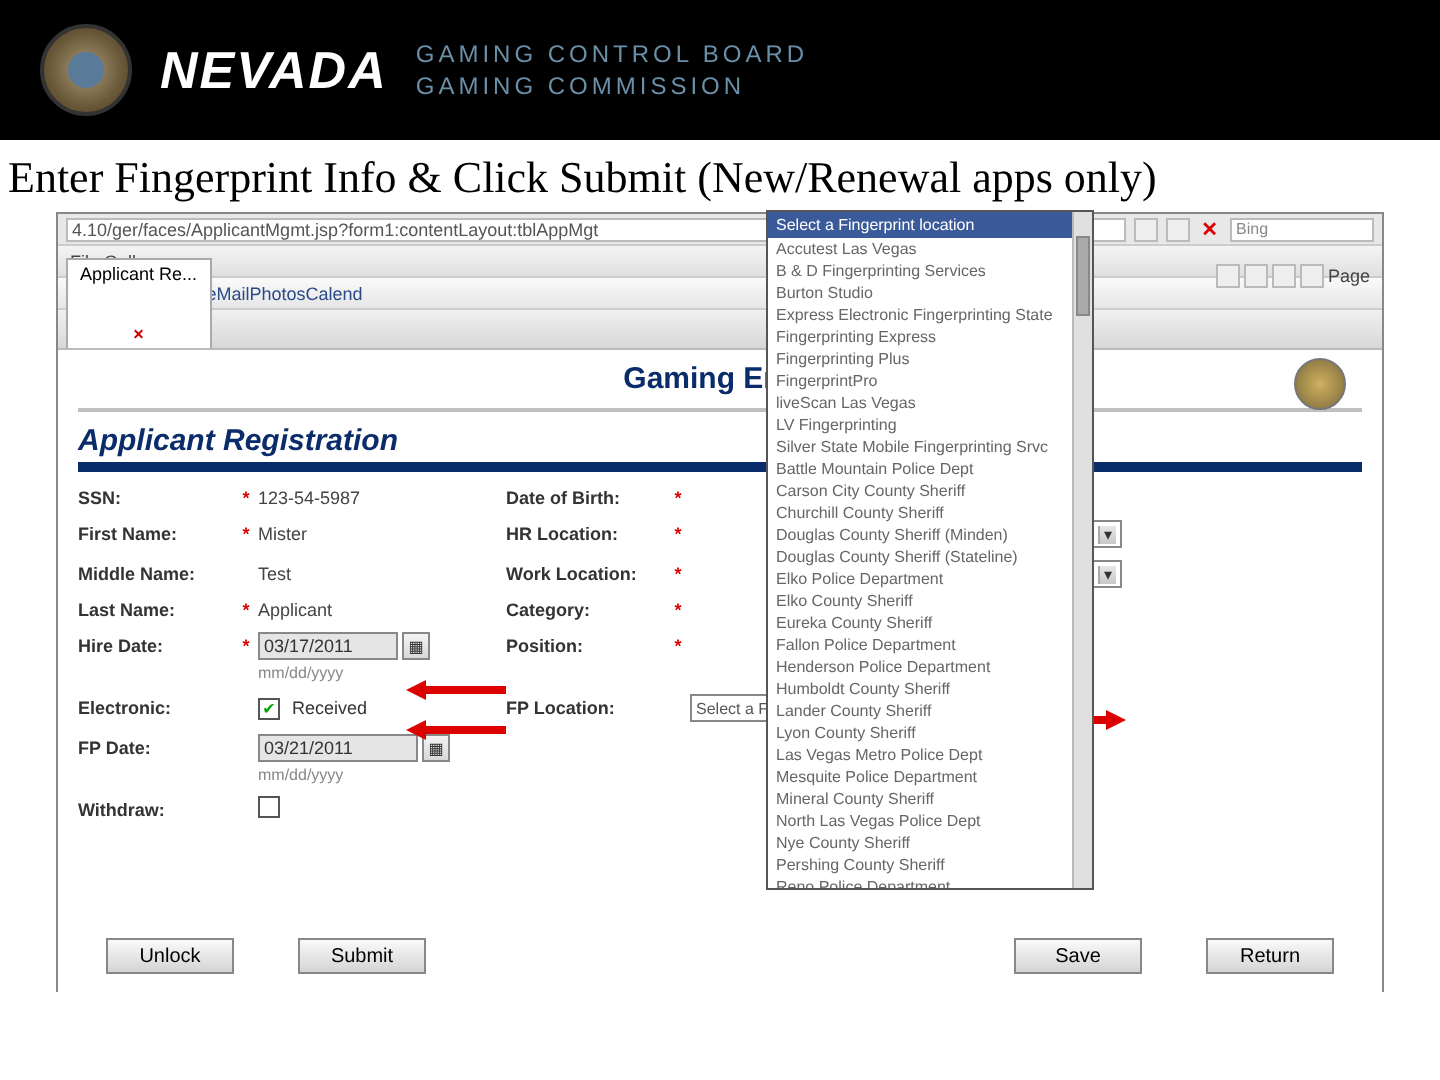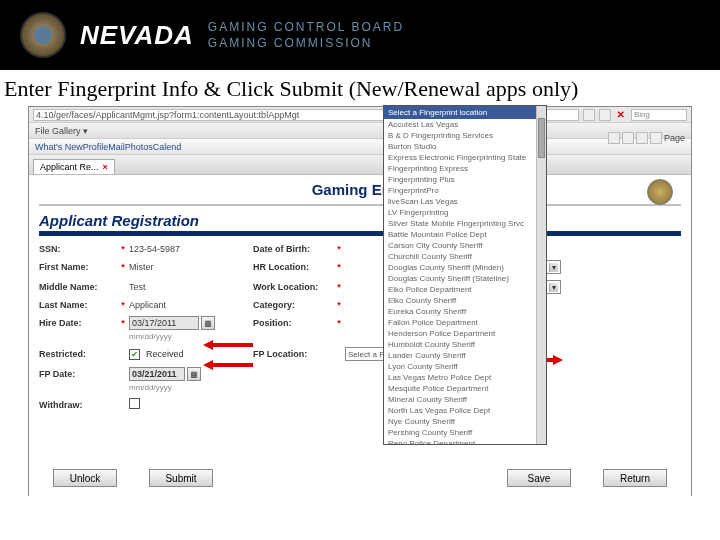--- a/index.html
+++ b/index.html
@@ -11,21 +11,21 @@
 .nevada { font-size: 26px; font-weight: bold; color: #fff; letter-spacing: 1px; font-style: italic; }
 .sub { display: flex; flex-direction: column; gap: 2px; color: #6a8fa8; font-size: 12px; letter-spacing: 2px; }
 .page-title { font-size: 22px; font-family: "Times New Roman", serif; padding: 6px 4px 4px 4px; }
 .screenshot { margin: 0 28px; border: 1px solid #888; background: #f2f2f2; position: relative; height: 390px; }
 .url-bar { height: 16px; background: #e8e8e8; border-bottom: 1px solid #ccc; display: flex; align-items: center; padding: 0 4px; font-size: 9px; color: #555; gap: 4px; }
 .url-field { flex: 1; background: #fff; border: 1px solid #bbb; height: 12px; padding: 0 2px; overflow: hidden; white-space: nowrap; }
 .menu-bar { height: 16px; background: linear-gradient(#f4f4f4,#e0e0e0); border-bottom: 1px solid #ccc; display: flex; align-items: center; padding: 0 6px; font-size: 9px; color: #444; gap: 2px; }
 .spacer { flex: 1; }
 .toolbar2 { height: 16px; background: linear-gradient(#fafafa,#e6e6e6); border-bottom: 1px solid #ccc; display: flex; align-items: center; padding: 0 6px; font-size: 9px; color: #2a4a8a; gap: 0; }
 .tab-row { height: 20px; background: linear-gradient(#f0f0f0,#d8d8d8); border-bottom: 1px solid #bbb; display: flex; align-items: flex-end; padding: 0 4px; font-size: 9px; gap: 4px; }
-.tab { background: #fff; border: 1px solid #aaa; border-bottom: none; padding: 2px 6px; display: flex; align-items: center; gap: 4px; }
+.tab { background: #fff; border: 1px solid #aaa; border-bottom: none; padding: 2px 6px; display: flex; align-items: center; gap: 20px; flex-direction: column; }
 .tab .x { color: #c00; font-weight: bold; cursor: pointer; }
 .content-area { background: #fff; padding: 4px 10px; height: 322px; position: relative; }
 .app-header { text-align: center; margin: 2px 0 6px 0; position: relative; }
 .app-header-title { color: #0b2c6b; font-size: 15px; font-weight: bold; }
 .seal { position: absolute; right: 8px; top: -2px; width: 26px; height: 26px; border-radius: 50%; background: radial-gradient(circle,#d0b060,#7a6a3a); border: 1px solid #777; }
 .divider1 { height: 2px; background: #c0c0c0; margin-bottom: 4px; }
 .section-title { color: #0b2c6b; font-size: 15px; font-weight: bold; font-style: italic; text-align: left; padding: 2px 0; }
 .divider2 { height: 5px; background: #0b2c6b; margin-bottom: 8px; }
 .form-grid { display: grid; grid-template-columns: 78px 12px 100px 24px 80px 12px 100px 24px 90px; row-gap: 6px; align-items: center; font-size: 9px; color: #333; }
 .lbl { font-weight: bold; text-align: left; white-space: nowrap; }
@@ -45,21 +45,21 @@
 .dropdown-popup { position: absolute; top: -2px; left: 354px; width: 164px; background: #fff; border: 1px solid #555; font-size: 8px; color: #666; z-index: 50; max-height: 340px; overflow: hidden; }
 .dropdown-popup .dd-header { background: #3a5a9a; color: #fff; padding: 2px 4px; font-size: 8px; }
 .dropdown-popup .dd-item { padding: 1px 4px; white-space: nowrap; overflow: hidden; text-overflow: ellipsis; cursor: pointer; }
 .dd-scroll { position: absolute; right: 0; top: 0; bottom: 0; width: 10px; background: #e0e0e0; border-left: 1px solid #bbb; }
 .dd-scroll-thumb { position: absolute; left: 1px; right: 1px; top: 12px; height: 40px; background: #aaa; border: 1px solid #888; }
 .button-bar { position: absolute; bottom: 10px; left: 0; right: 0; display: flex; padding: 0 24px; gap: 32px; }
 .btn { width: 64px; height: 18px; background: linear-gradient(#fafafa,#d4d4d4); border: 1px solid #888; font-size: 10px; display: flex; align-items: center; justify-content: center; cursor: pointer; }
 .right-icons { display: flex; gap: 2px; align-items: center; margin-top: 14px; }
 .mini-icon { width: 12px; height: 12px; border: 1px solid #bbb; background: #eee; }
 .red-x { color: #d00; font-weight: bold; font-size: 10px; padding: 0 2px; }
-.bing-field { border: 1px solid #bbb; background: #fff; width: 56px; height: 12px; padding: 0 2px; font-size: 8px; color: #888; display: flex; align-items: center; }
+.bing-field { border: 1px solid #bbb; background: #fff; width: 72px; height: 12px; padding: 0 2px; font-size: 8px; color: #888; display: flex; align-items: center; }
 .side-col { display: flex; flex-direction: column; gap: 4px; font-size: 8px; }
 </style>
 </head>
 <body>
 
 <div class="header-banner">
   <div class="badge"></div>
   <div class="banner-text">
     <div class="nevada">NEVADA</div>
     <div class="sub">
@@ -182,37 +182,37 @@
       <div></div>
         <div></div>
       <div class="hint">mm/dd/yyyy</div>
       <div></div>
         <div></div>
         <div></div>
         <div></div>
         <div></div>
         <div></div>
 
-      <div class="lbl">Restricted:</div>
+      <div class="lbl">Electronic:</div>
       <div></div>
       <div style="display:flex;align-items:center;gap:2px;">
         <span class="checkbox">✔</span>
         <span>Received</span>
       </div>
       <div></div>
       <div class="lbl">FP Location:</div>
       <div></div>
       <div class="select-box" style="width:130px;">Select a Fingerprint location</div>
       <div></div>
         <div></div>
 
       <div class="lbl">FP Date:</div>
       <div></div>
       <div style="display:flex;gap:2px;">
-        <span class="input-box" style="width:56px;font-weight:bold;">03/21/2011</span>
+        <span class="input-box" style="width:80px;">03/21/2011</span>
         <span class="cal-btn">▦</span>
       </div>
       <div></div>
         <div></div>
         <div></div>
         <div></div>
         <div></div>
         <div></div>
 
       <div></div>

